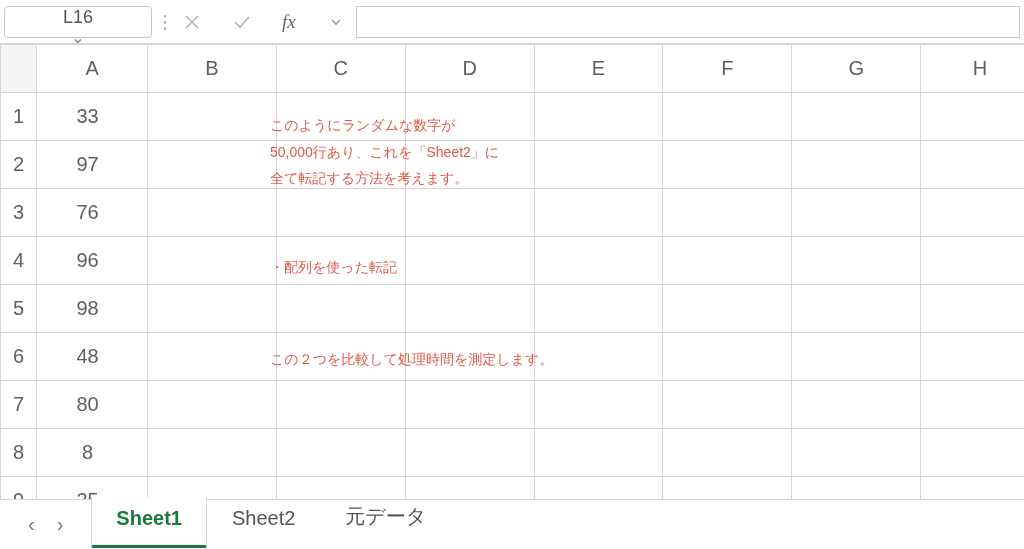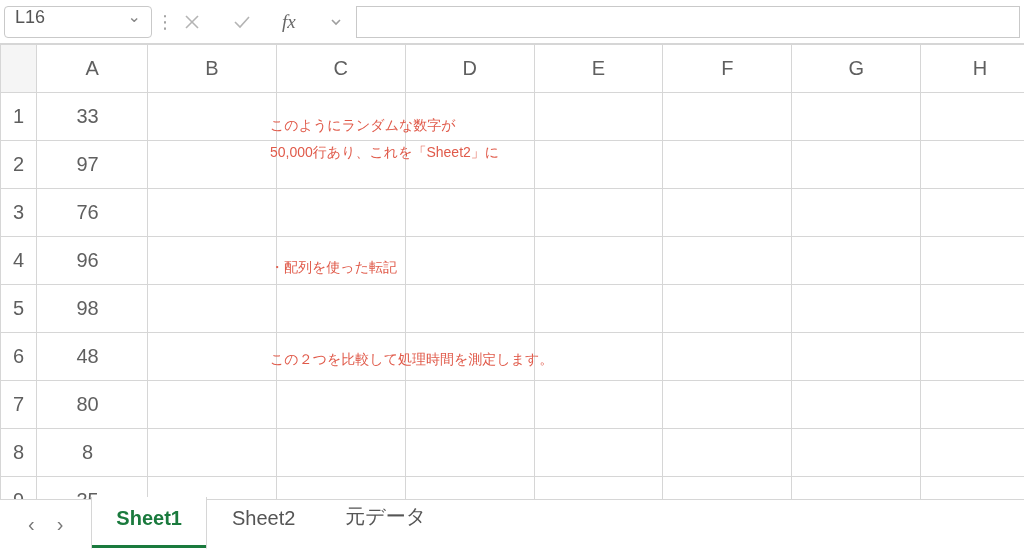--- a/index.html
+++ b/index.html
@@ -23,25 +23,27 @@
     padding: 0 4px;
     gap: 4px;
   }
 
   .name-box {
     width: 148px;
     height: 32px;
     border: 1px solid #c9c9c9;
     border-radius: 4px;
     display: flex;
+    align-items: center;
     padding: 0 10px;
     font-size: 18px;
     color: #555;
     background: #fff;
     justify-content: space-between;
+    flex-direction: column;
   }
   .name-box .chev {
     color: #888;
     font-size: 16px;
   }
 
   .top-sep {
     width: 16px;
     text-align: center;
     color: #9e9e9e;
@@ -346,20 +348,21 @@
           <td></td>
           <td></td>
           <td></td>
         </tr>
       </tbody>
   </table>
 
   <div class="anno" style="top:68px; left:270px;">
     <div>このようにランダムな数字が</div>
     <div>50,000行あり、これを「Sheet2」に</div>
+    <div>全て転記する方法を考えます。</div>
   </div>
   <div class="anno" style="top:210px; left:270px;">
     <div>・配列を使った転記</div>
   </div>
   <div class="anno" style="top:302px; left:270px;">
     <div>この２つを比較して処理時間を測定します。</div>
   </div>
 
 </div>
 

